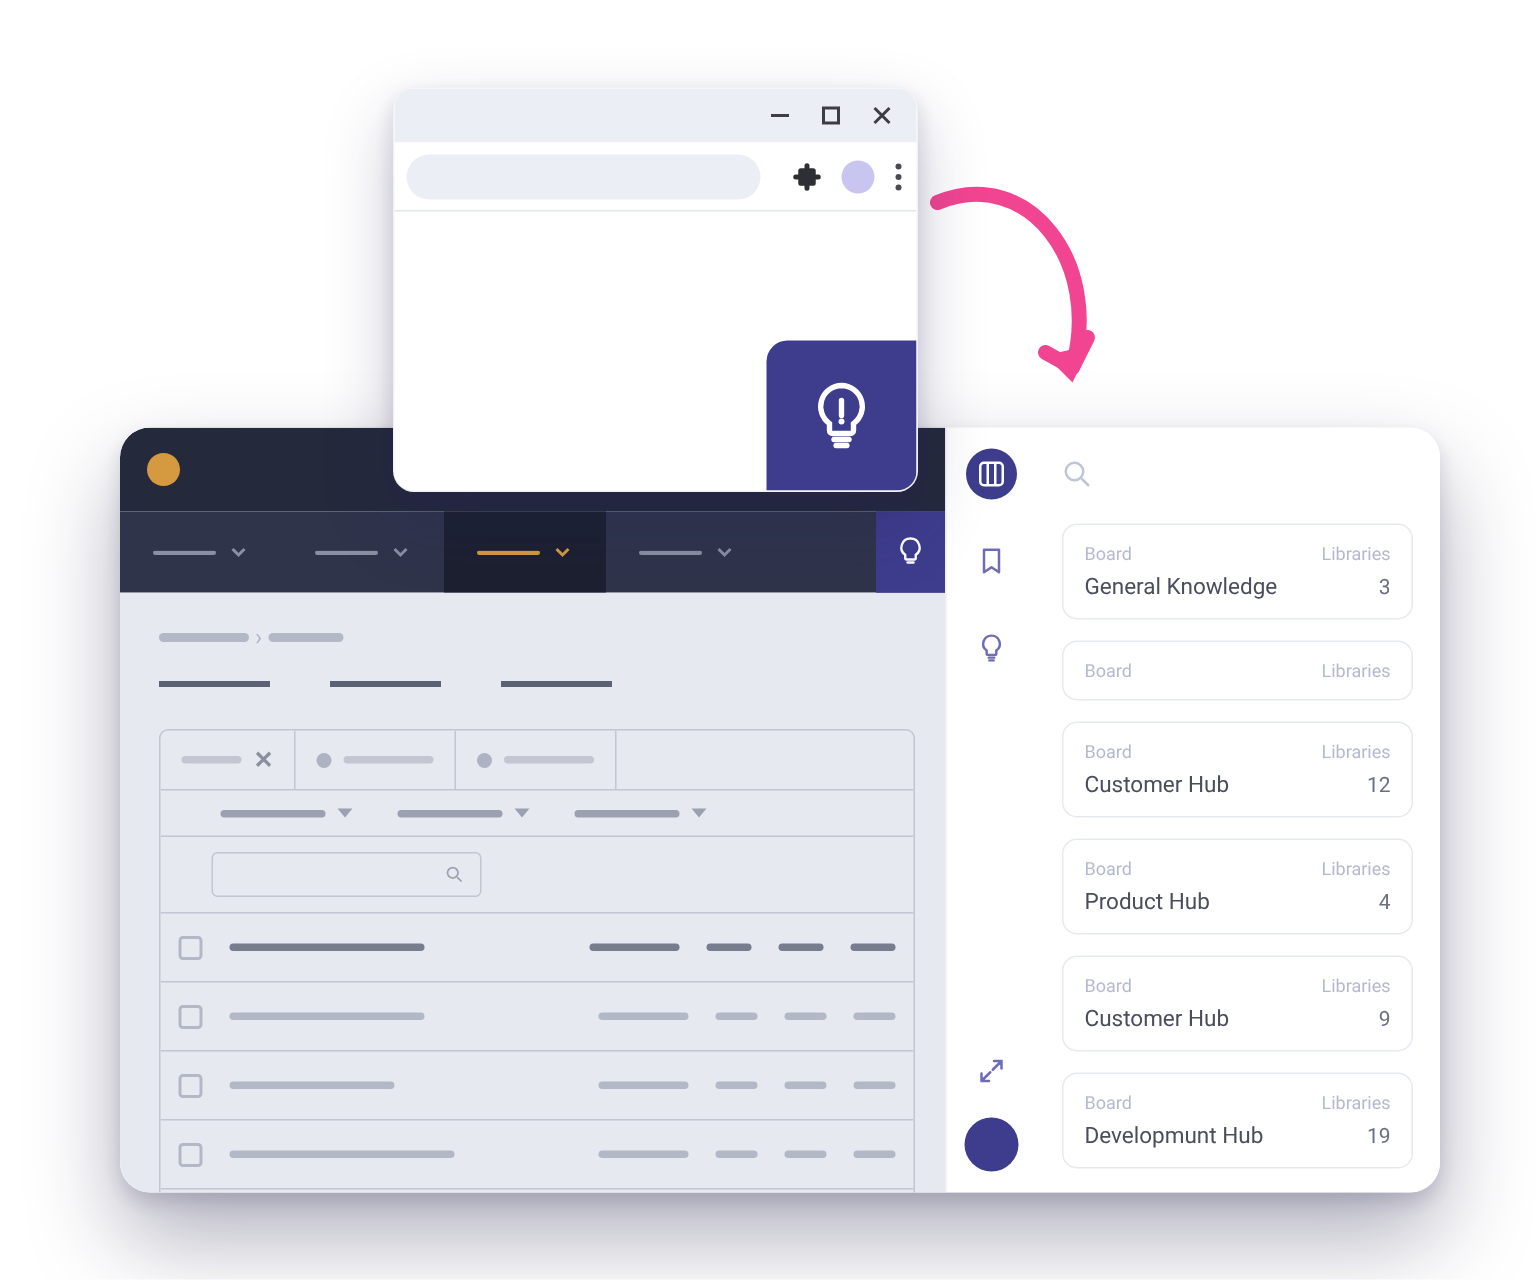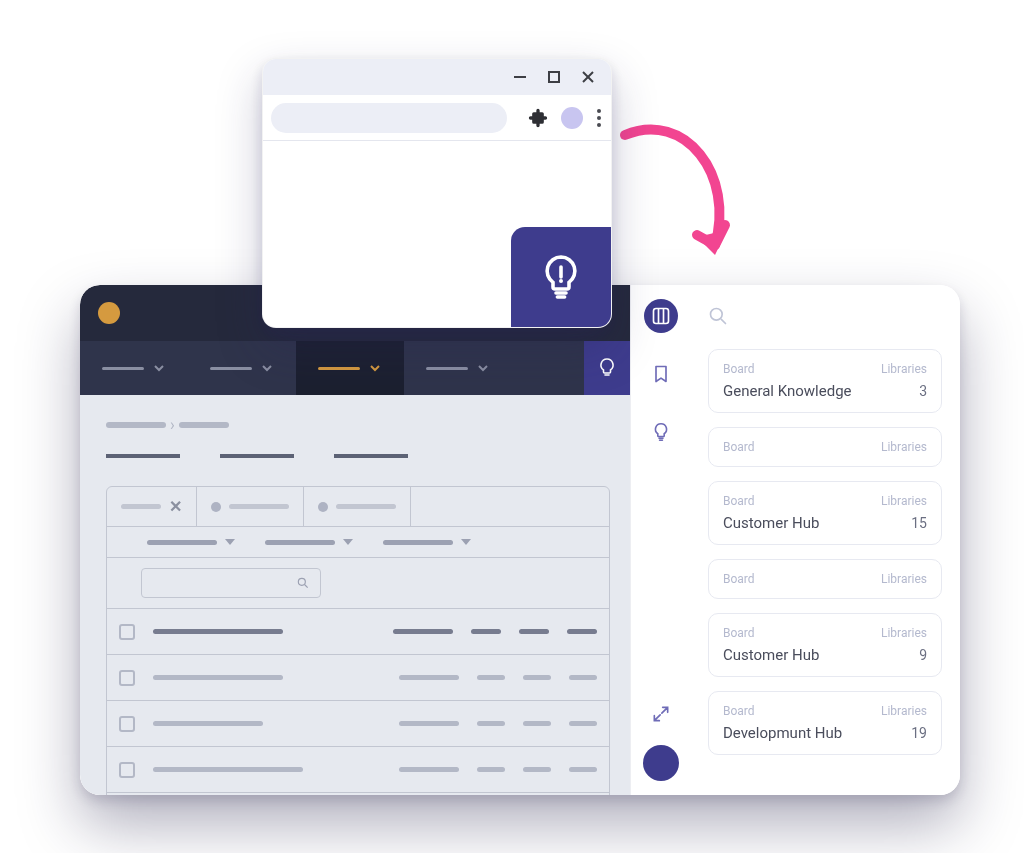--- a/index.html
+++ b/index.html
@@ -487,29 +487,33 @@
       </div>
     </div>
 
     <div class="card">
       <div class="card-top">
         <span>Board</span>
         <span>Libraries</span>
       </div>
       <div class="card-bot">
         <span class="card-name">Customer Hub</span>
-        <span class="card-count">15</span>
+        <span class="card-count">12</span>
       </div>
     </div>
 
     <div class="card">
       <div class="card-top">
         <span>Board</span>
         <span>Libraries</span>
       </div>
+      <div class="card-bot">
+        <span class="card-name">Product Hub</span>
+        <span class="card-count">4</span>
+      </div>
     </div>
 
     <div class="card">
       <div class="card-top">
         <span>Board</span>
         <span>Libraries</span>
       </div>
       <div class="card-bot">
         <span class="card-name">Customer Hub</span>
         <span class="card-count">9</span>

